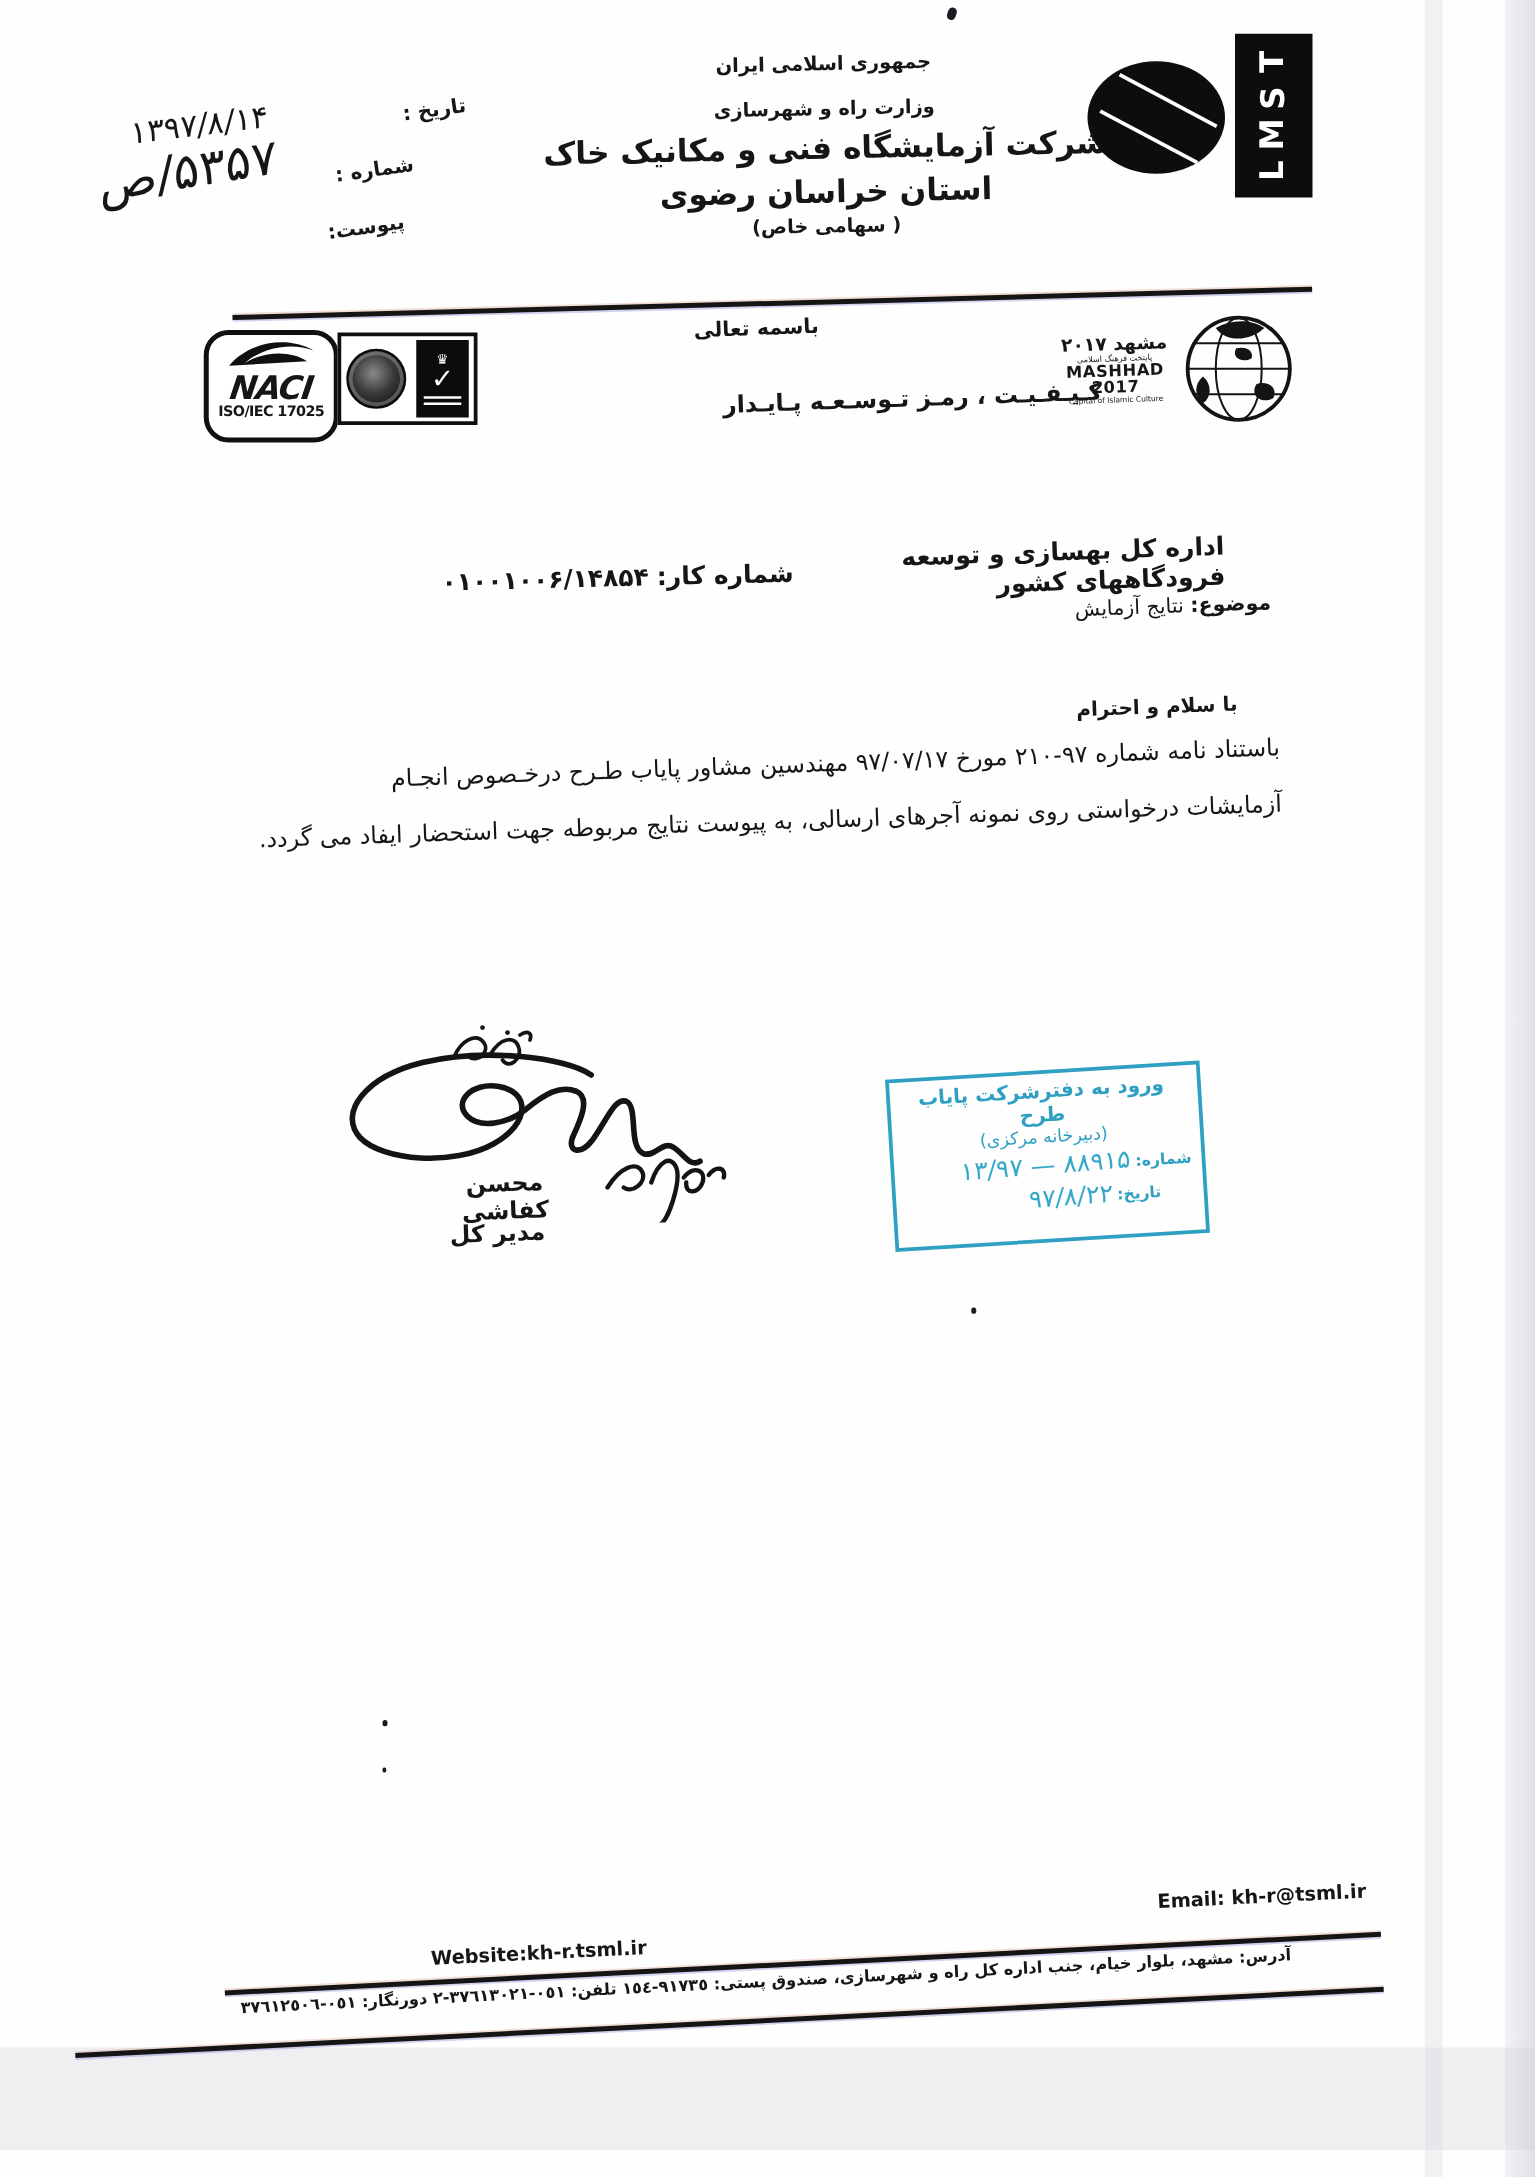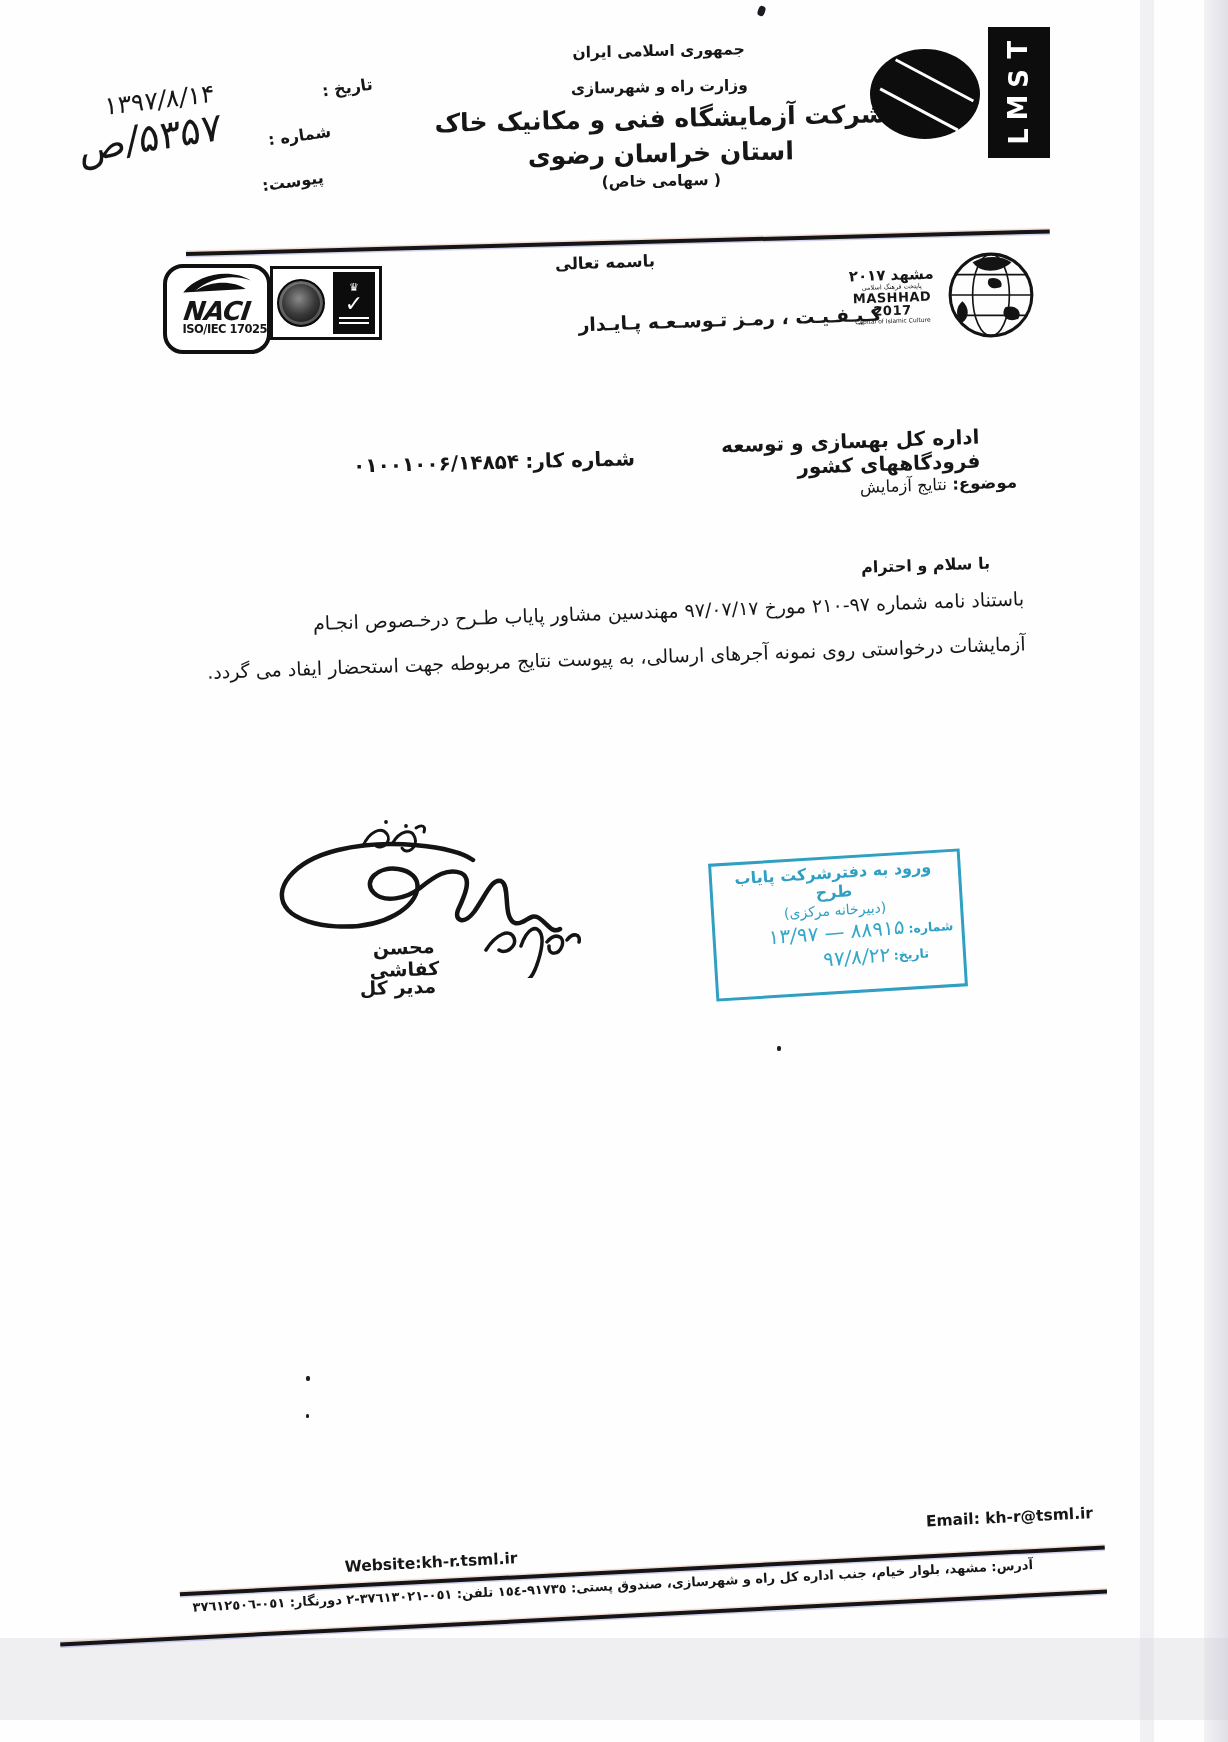--- a/index.html
+++ b/index.html
@@ -22,21 +22,21 @@
   .hand{transform-origin:left top;letter-spacing:1px;}
   .tsml-banner{left:988px;top:27px;width:62px;height:131px;background:#0d0d0d;
                display:flex;flex-direction:column;align-items:center;justify-content:center;gap:2px;}
   .tsml-banner span{display:block;color:#fff;font-weight:bold;font-size:26px;line-height:27px;
                     transform:rotate(-90deg);font-family:"DejaVu Sans",sans-serif;}
   .rule{background:#151515;box-shadow:0 1.5px 0 rgba(50,50,190,0.22),0 -1.5px 0 rgba(190,70,40,0.18);}
   
   .naci-box{left:163px;top:264px;width:100px;height:82px;border:4px solid #101010;border-radius:20px;
             background:#fff;text-align:center;}
   .naci-text{font-style:italic;font-weight:900;font-size:26px;letter-spacing:-1px;line-height:22px;transform:skewX(-8deg);}
-  .naci-cert{font-size:11.5px;font-weight:bold;letter-spacing:-0.5px;text-align:right;}
+  .naci-cert{font-size:11.5px;font-weight:bold;letter-spacing:-0.5px;}
   .certbox{left:270px;top:266px;width:112px;height:74px;border:3px solid #101010;background:#fff;
            display:flex;align-items:center;justify-content:space-between;padding:3px 4px;box-sizing:border-box;}
   .seal{width:44px;height:44px;border-radius:50%;border:2px solid #0a0a0a;
         background:radial-gradient(circle at 45% 40%, #8a8a8a 0%, #3a3a3a 45%, #101010 85%);
         box-shadow:inset 0 0 0 3px rgba(255,255,255,0.25);}
   .crownbox{width:42px;height:62px;background:#0c0c0c;color:#fff;display:flex;flex-direction:column;
             align-items:center;justify-content:center;gap:1px;}
   .crownbox .crown{font-size:11px;line-height:11px;}
   .crownbox .check{font-size:22px;line-height:20px;font-weight:bold;}
   .wbar{width:70%;height:2px;background:#fff;margin-top:2px;}

